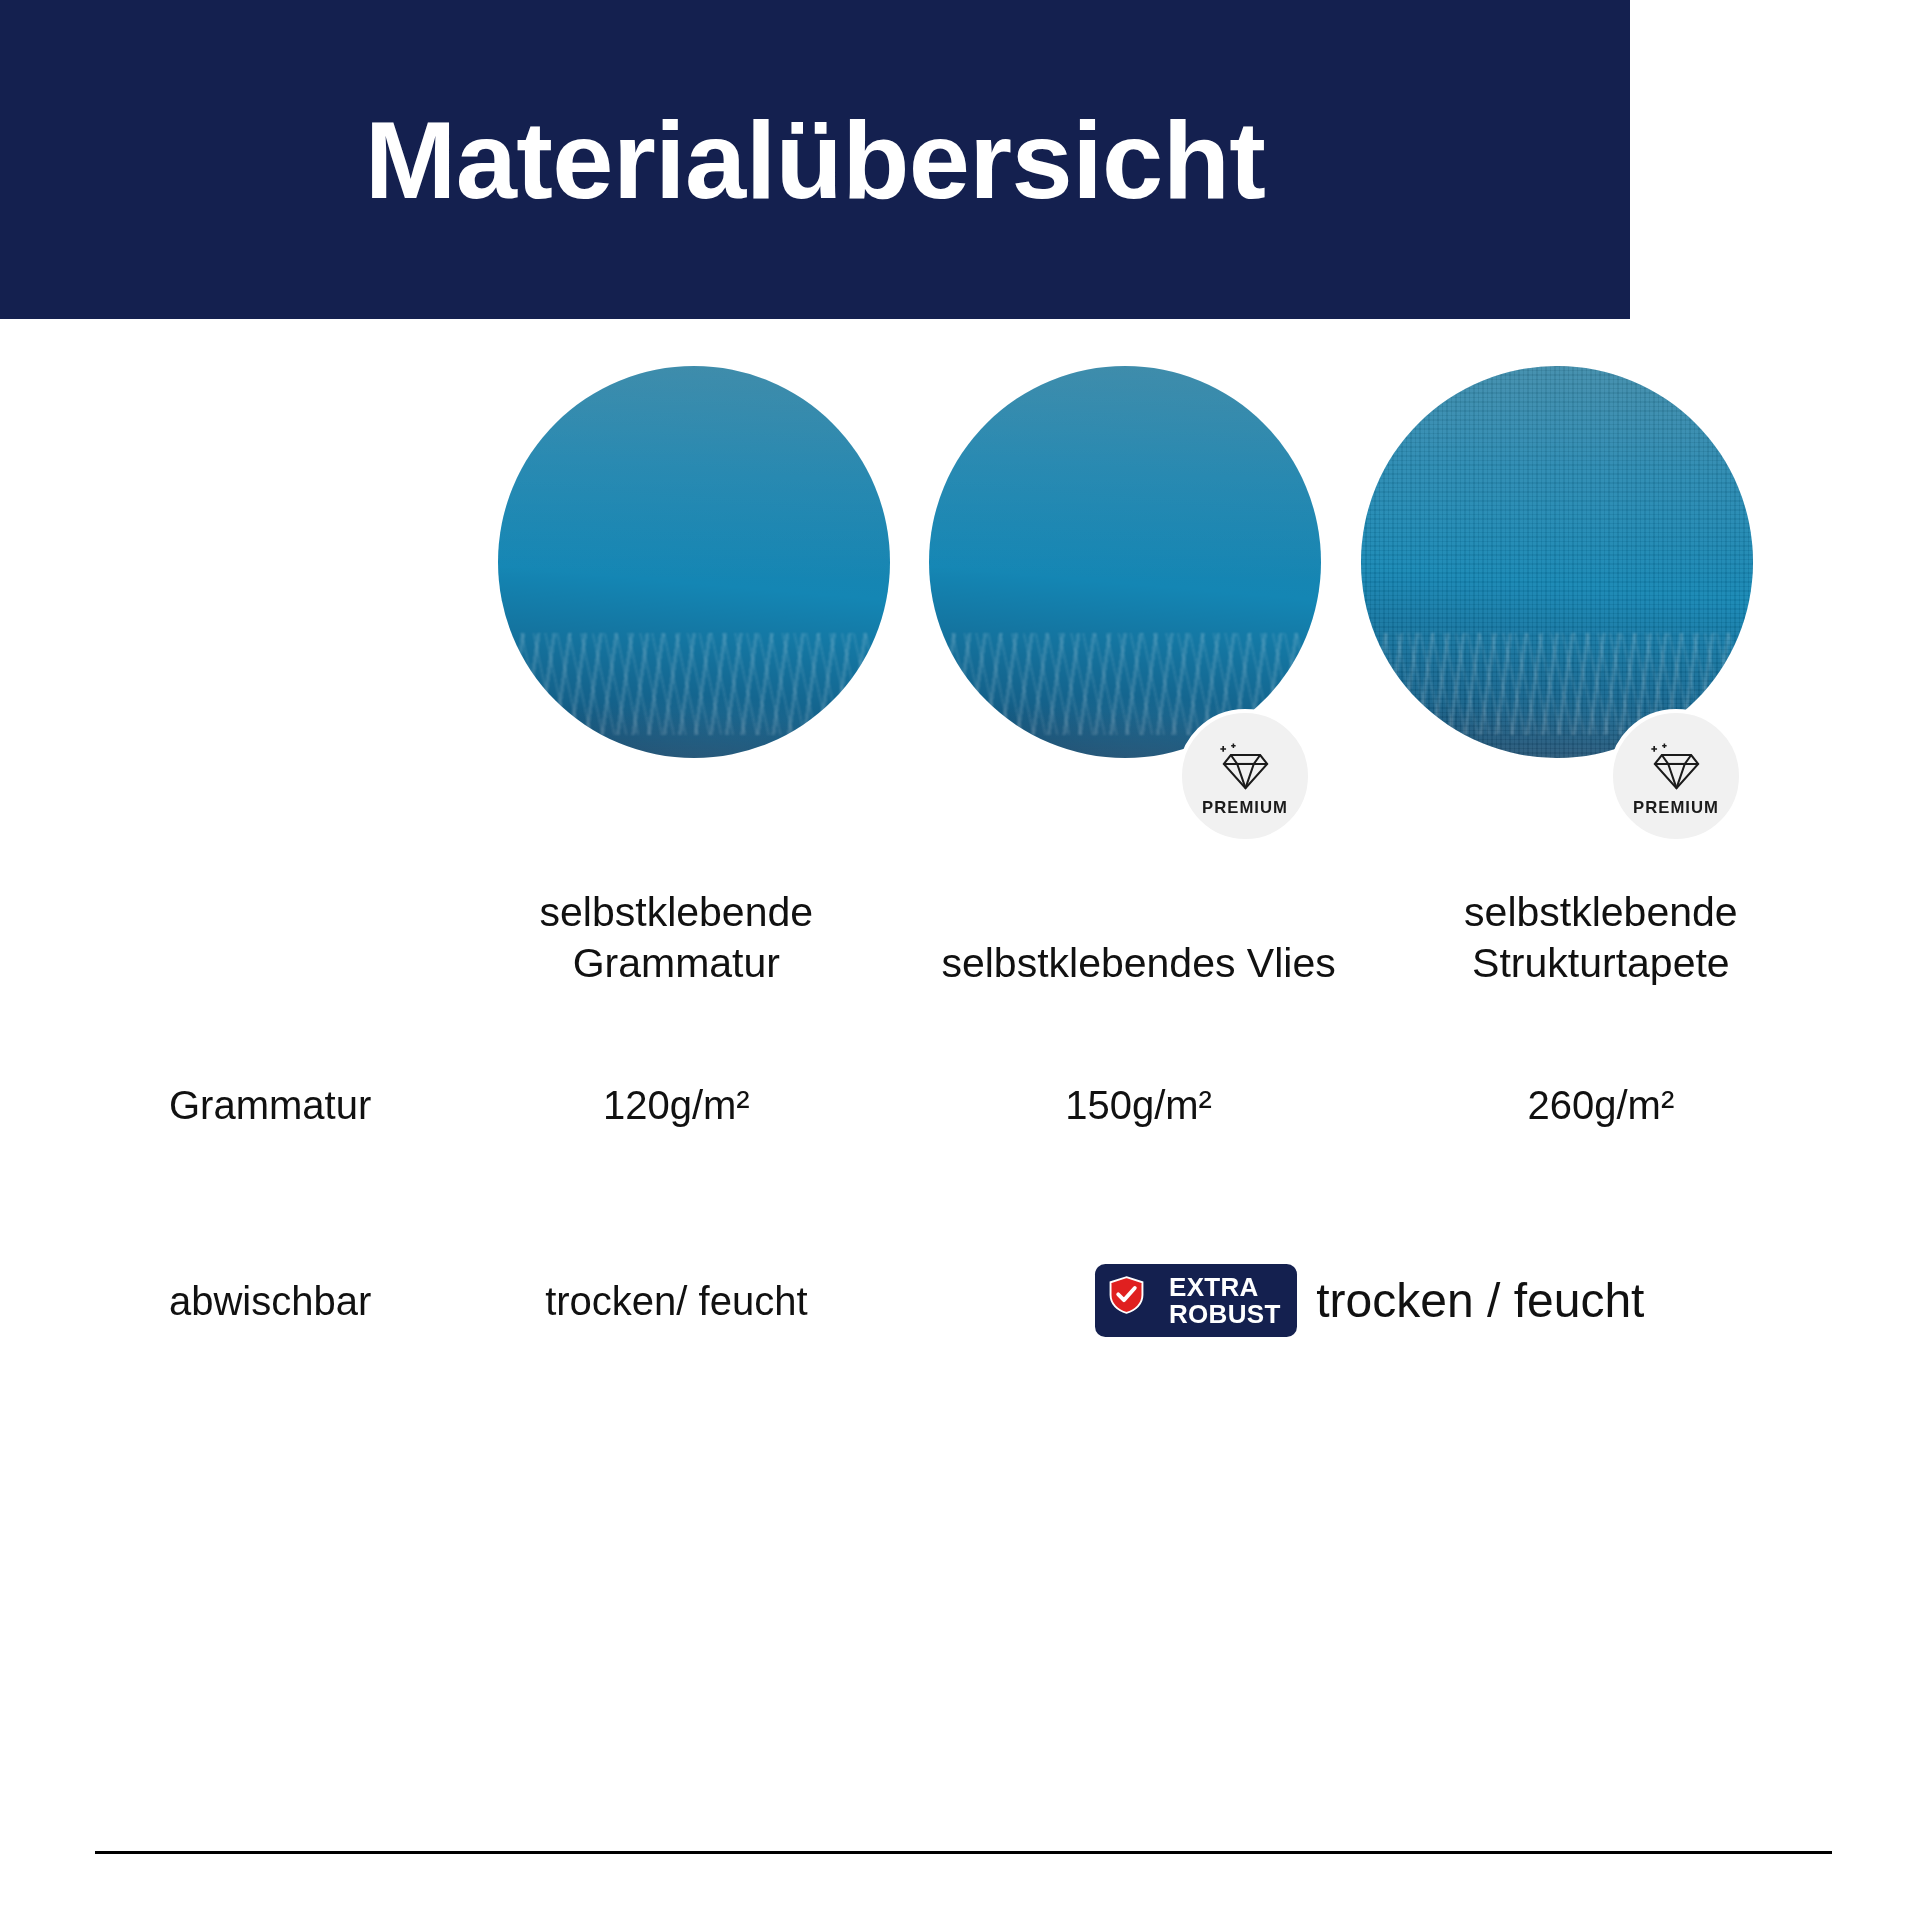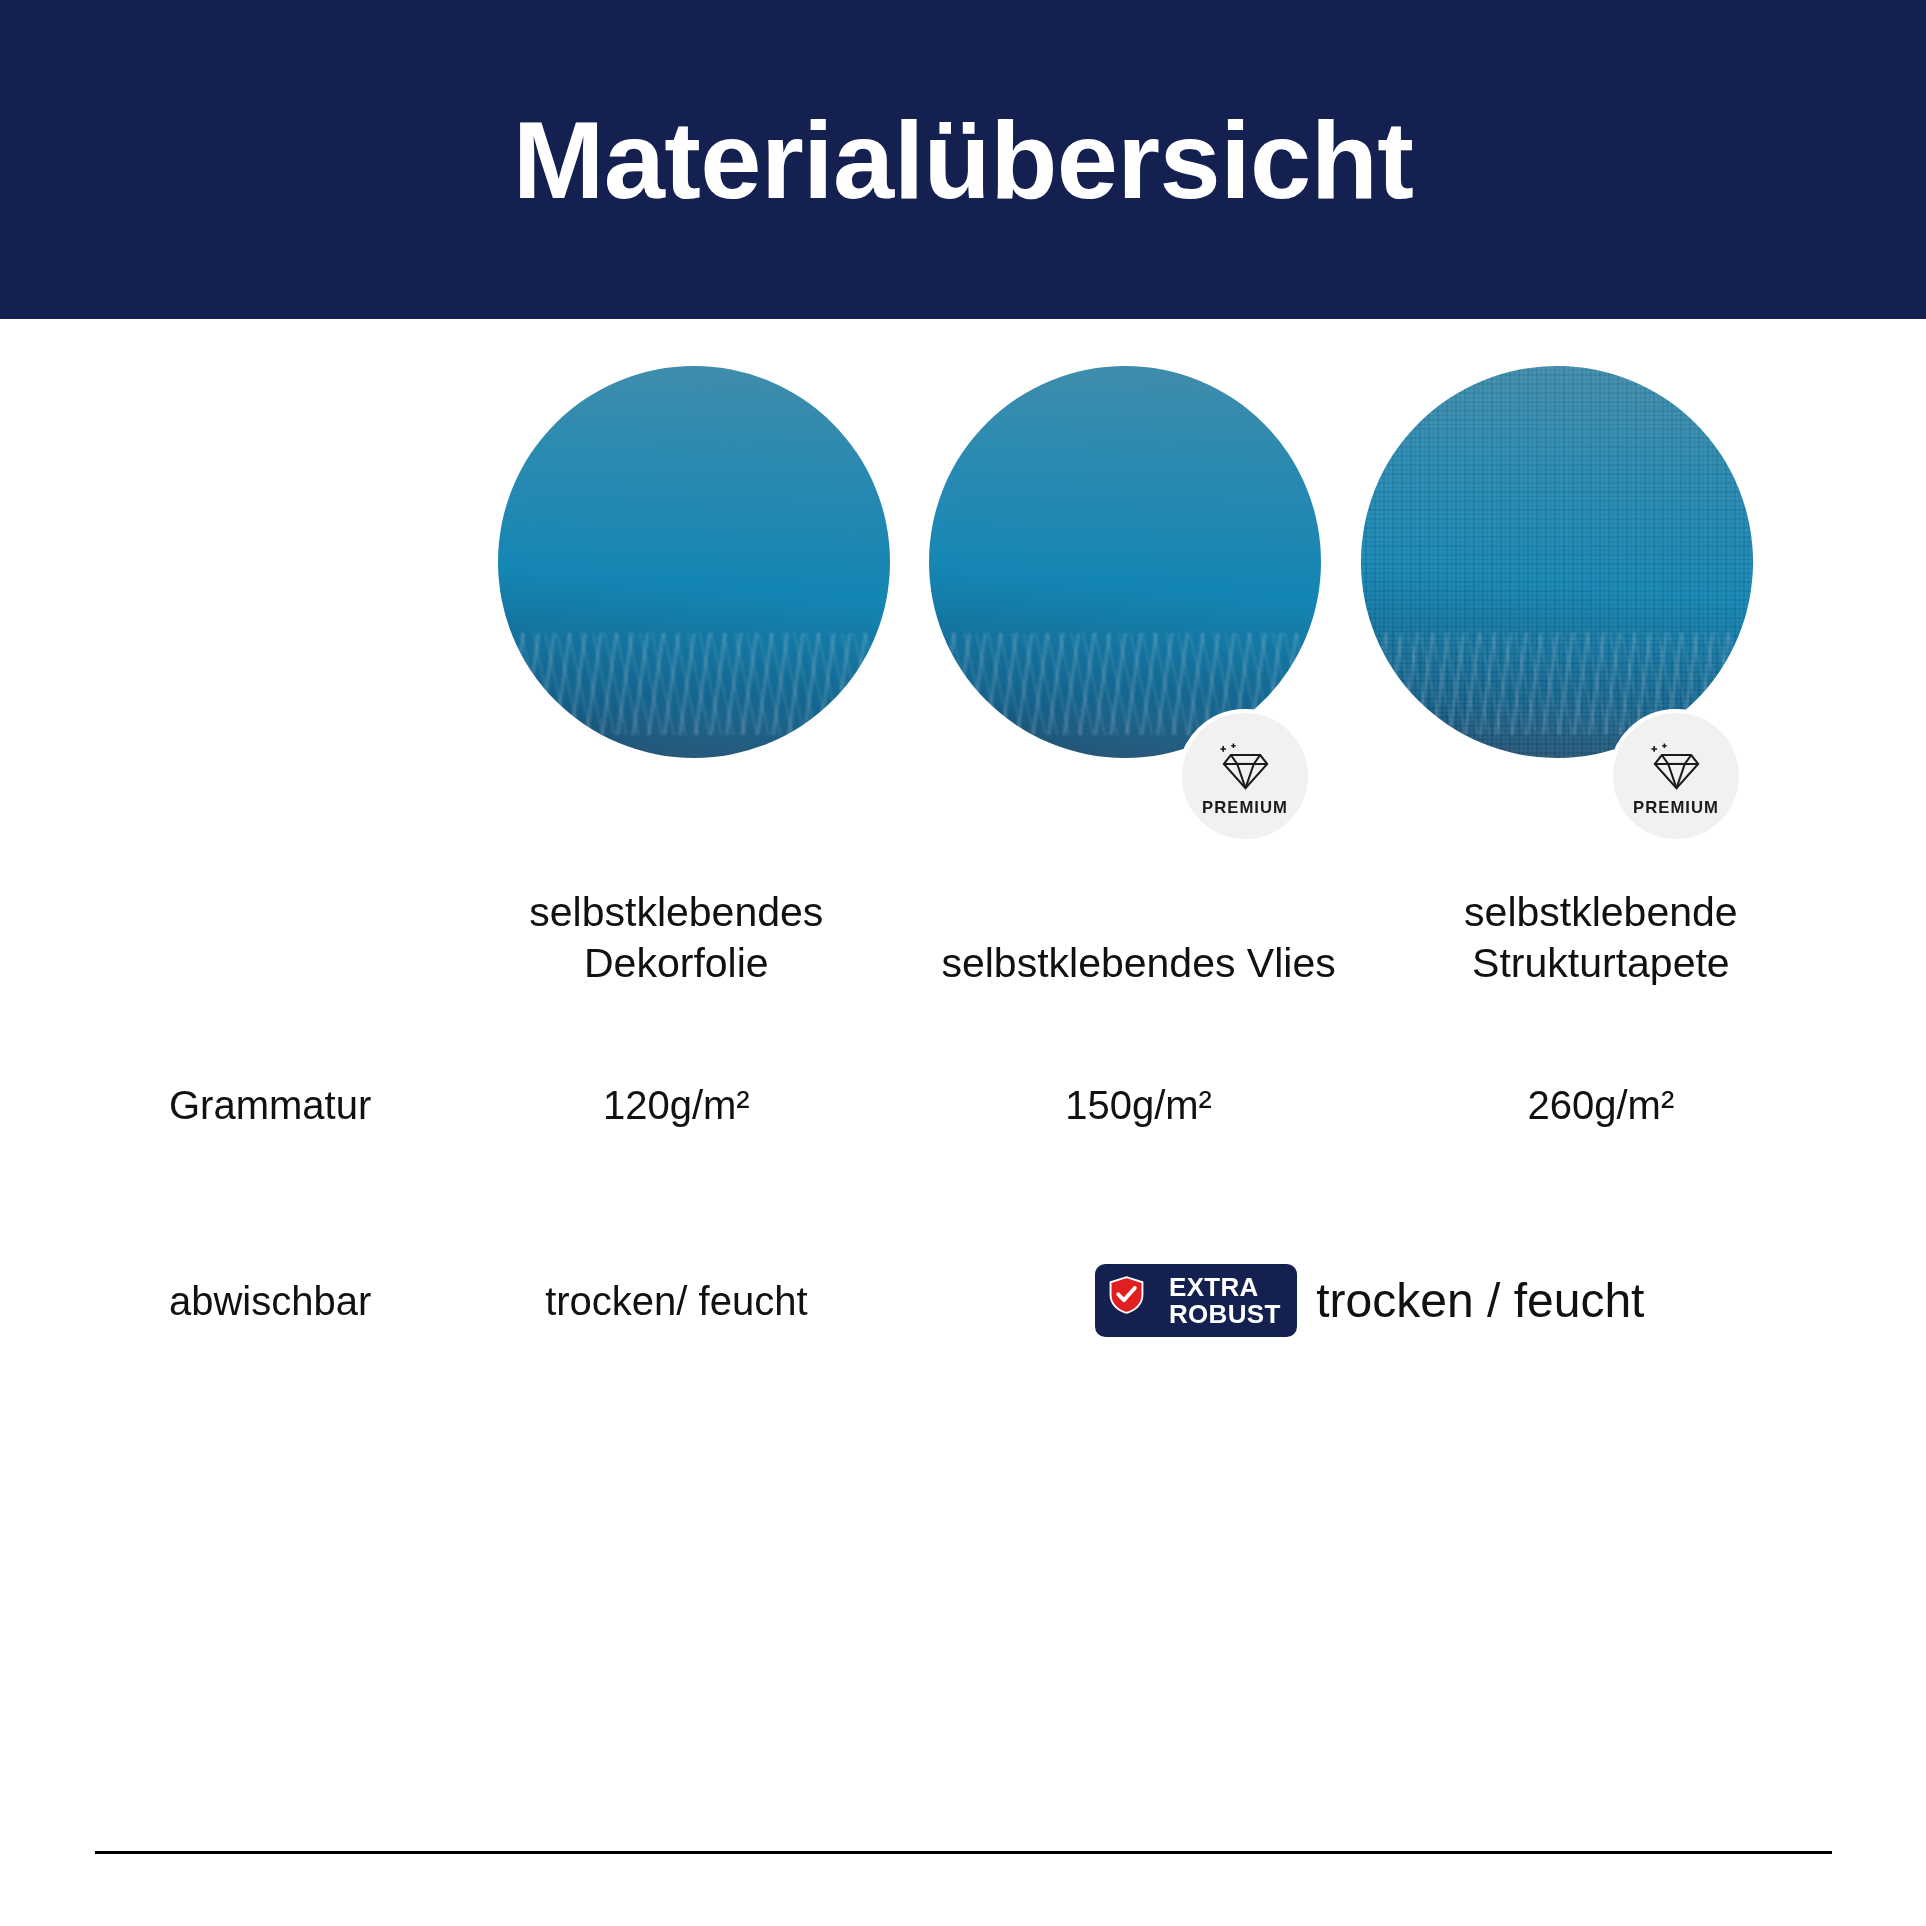--- a/index.html
+++ b/index.html
@@ -16,21 +16,21 @@
     width: 1926px;
     height: 1926px;
     background: #ffffff;
     overflow: hidden;
   }
 
   
   .header {
     position: absolute;
     top: 0; left: 0;
-    width: 1926px;
+    width: 1630px;
     height: 319px;
     background: #14204f;
     display: flex;
     align-items: center;
     justify-content: center;
   }
   .header-title {
     color: #ffffff;
     font-size: 110px;
     font-weight: bold;
@@ -251,21 +251,21 @@
       </span>
       <span class="premium-label">PREMIUM</span>
     </div>
 
   </div>
 
   <table class="table">
     <tbody>
       <tr class="thead">
         <td class="col-label"></td>
-        <td class="col-body vline-l">selbstklebendes Dekorfolie</td>
+        <td class="col-body vline-l">selbstklebende Grammatur</td>
         <td class="col-body vline-l">selbstklebendes Vlies</td>
         <td class="col-body vline-l">selbstklebende Strukturtapete</td>
       </tr>
 
 
       <tr class="r-grammatur">
         <td class="col-label row-line">Grammatur</td>
         <td class="col-body row-line vline-l">120g/m²</td>
         <td class="col-body row-line vline-l">150g/m²</td>
         <td class="col-body row-line vline-l">260g/m²</td>

